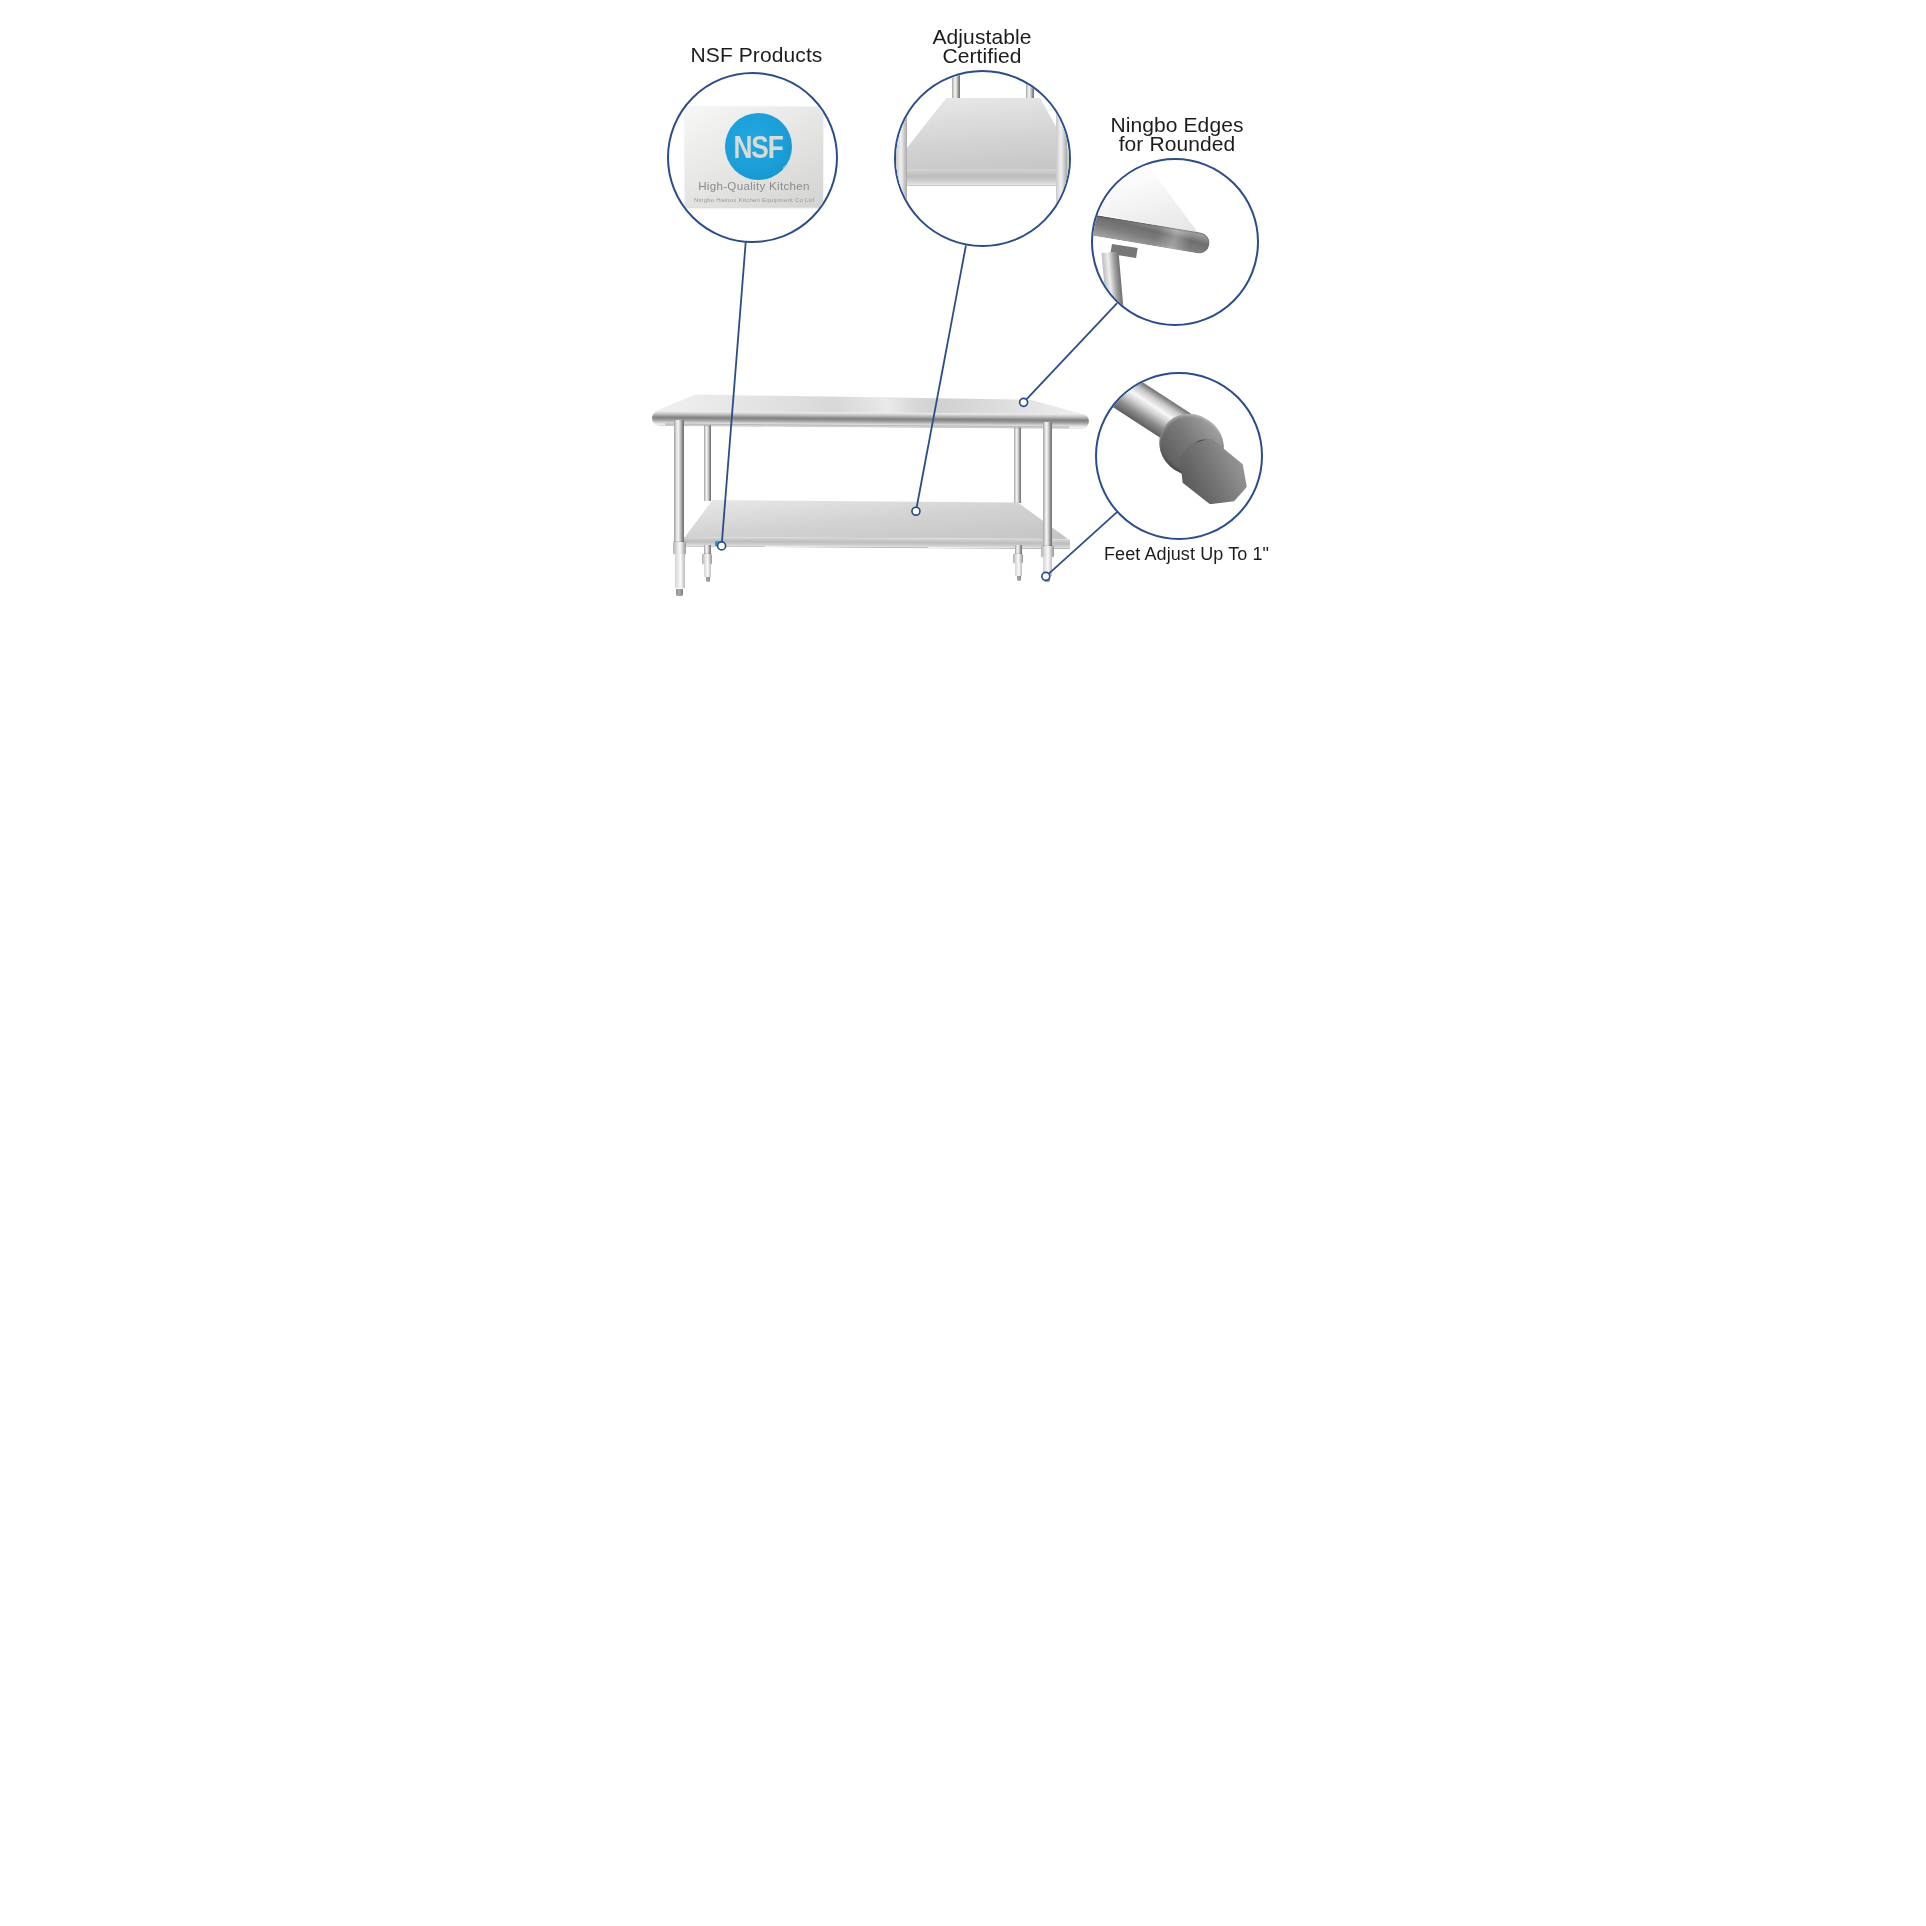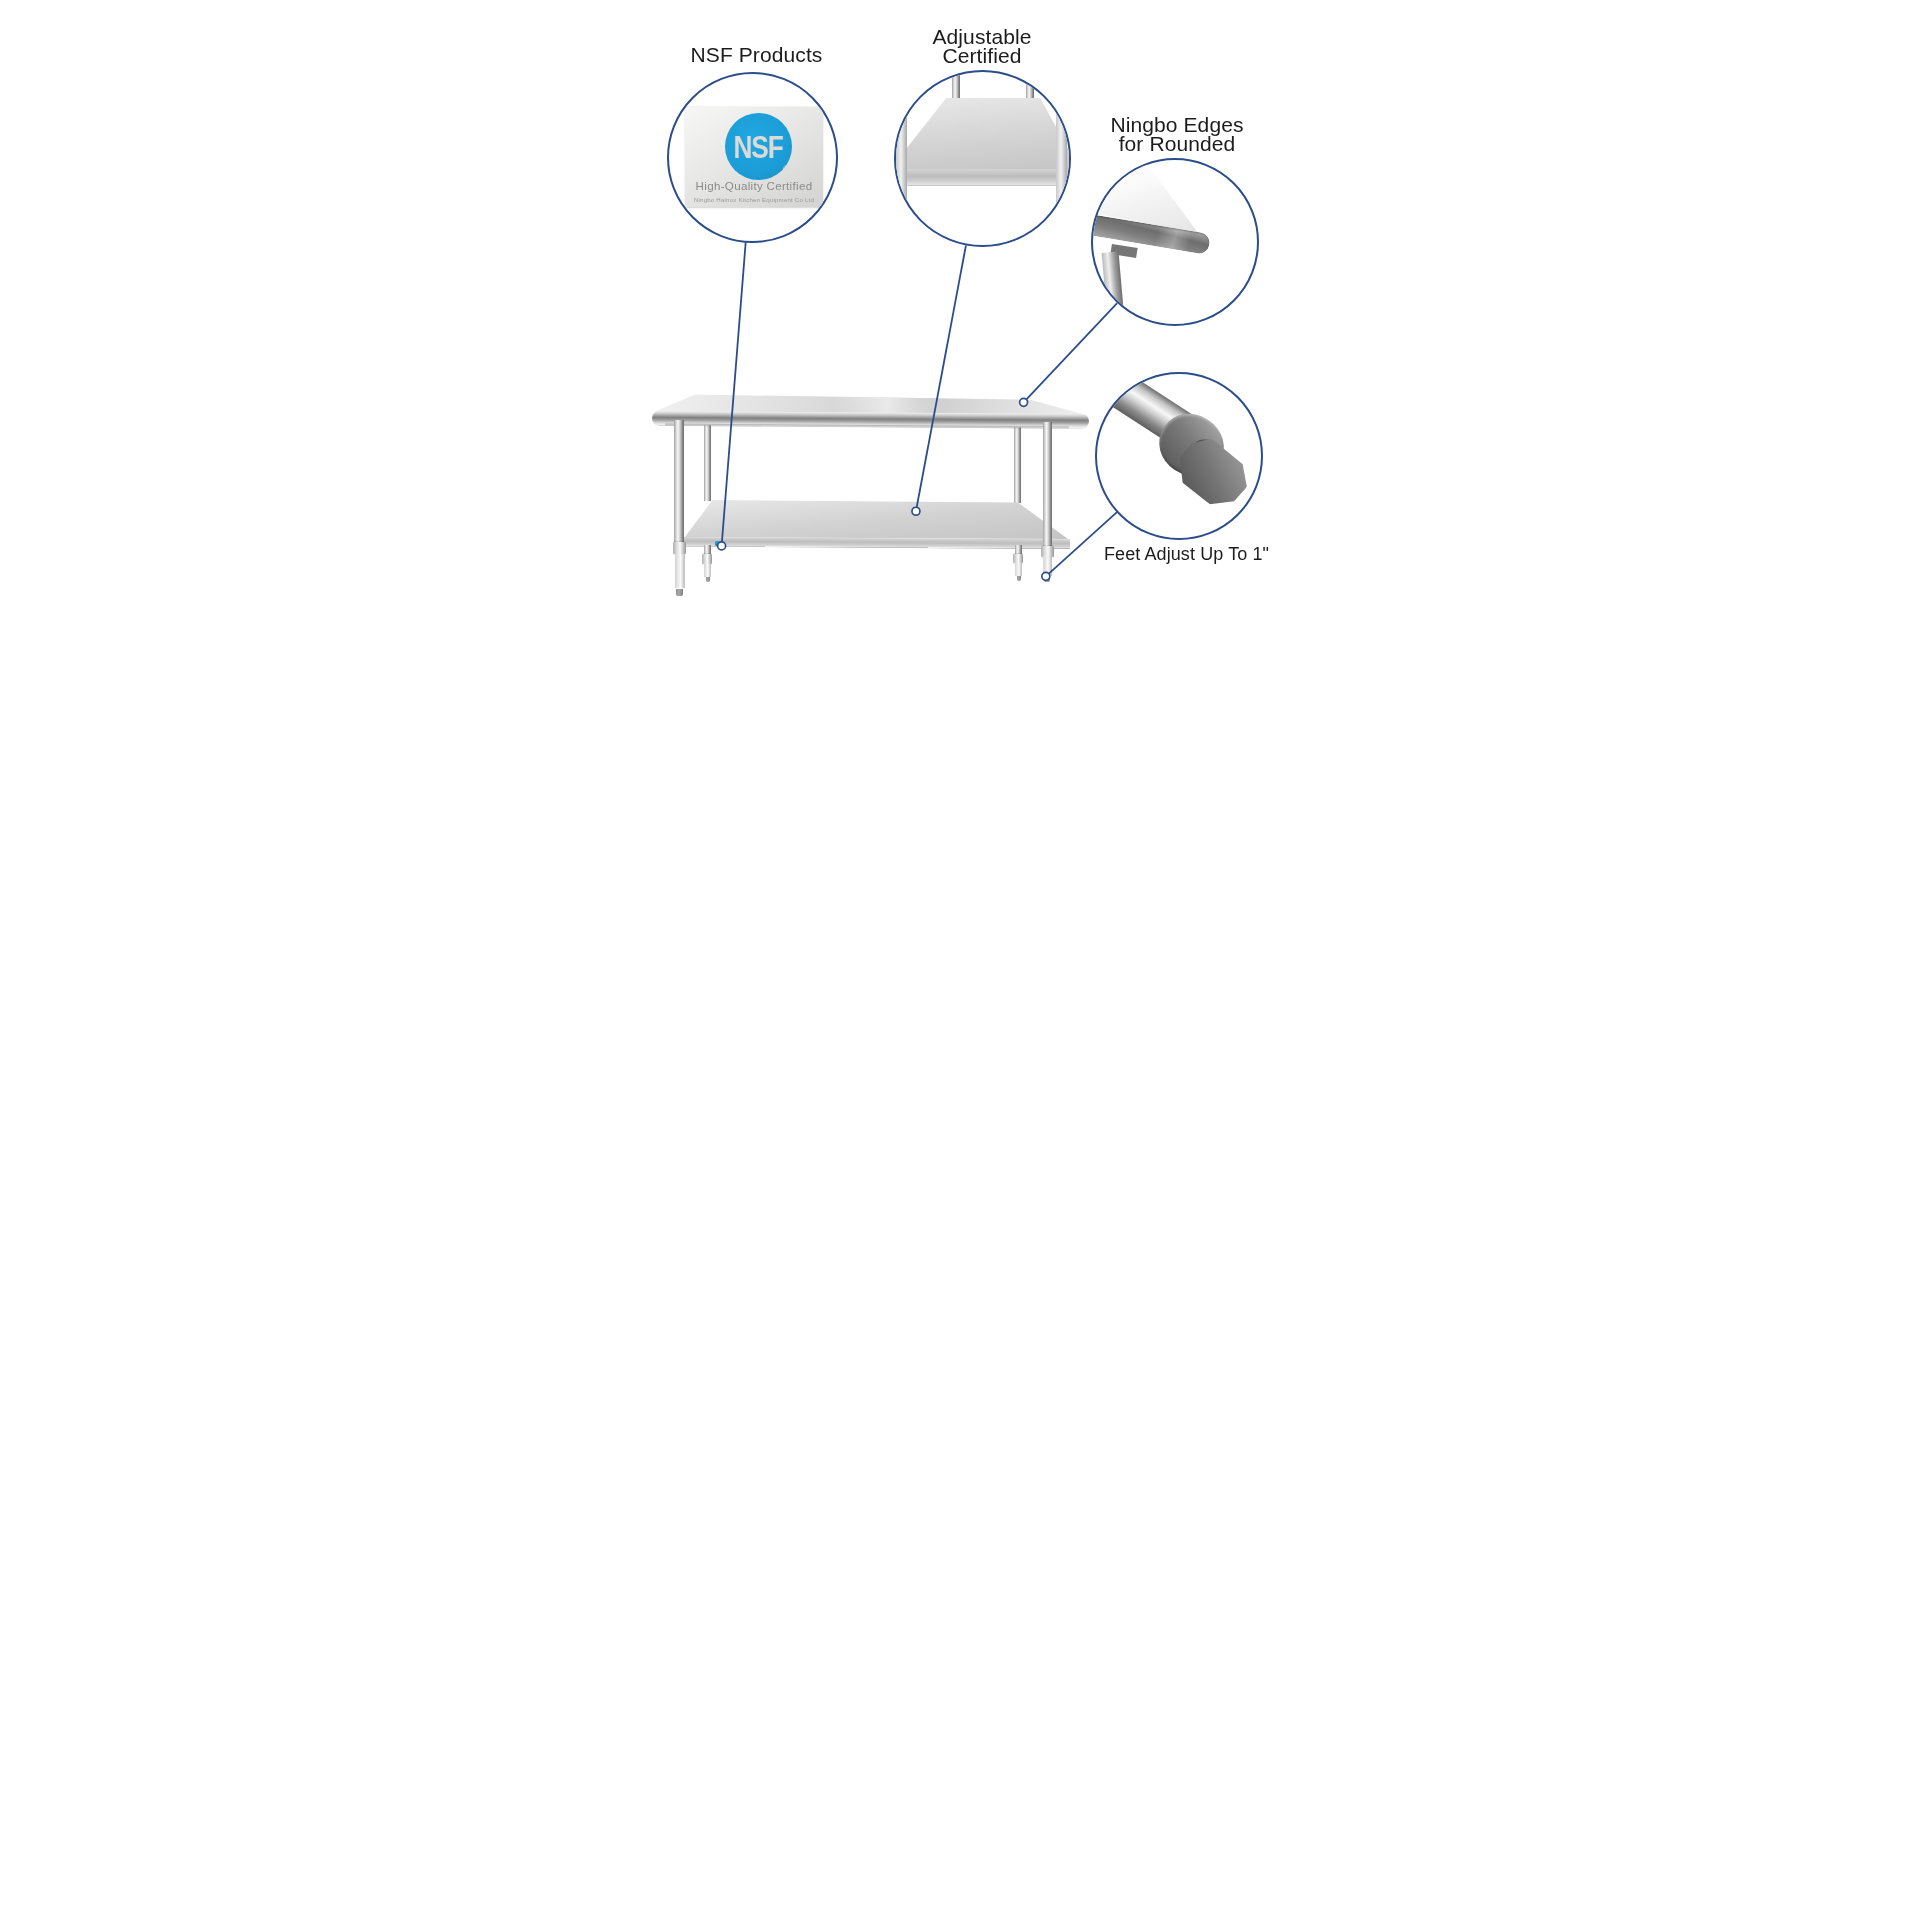--- a/index.html
+++ b/index.html
@@ -118,21 +118,21 @@
     <div class="abs sleeve" style="left:401px;top:171px;width:8.5px;height:20px;"></div>
     <div class="abs tip" style="left:402px;top:191px;width:6px;height:6px;"></div>
   </div>
 
   <div class="callout" style="left:25px;top:72px;width:171px;height:171px;">
     <div class="nsf-card">
       <div class="nsf-logo">
         <div class="nsf-word">NSF</div>
         <div class="nsf-reg">®</div>
       </div>
-      <div class="nsf-tagline">High-Quality Certified</div>
+      <div class="nsf-tagline">High-Quality Kitchen</div>
       <div class="nsf-manu">Ningbo Hainox Kitchen Equipment Co  Ltd</div>
     </div>
   </div>
 
   <div class="callout" style="left:252px;top:70px;width:177px;height:177px;">
     <div class="abs metal-v" style="left:56px;top:-5.1px;width:8.3px;height:34px;"></div>
     <div class="abs metal-v" style="left:130px;top:-5.1px;width:8.3px;height:34px;"></div>
     <div class="abs" style="left:-5.8px;top:26px;width:189px;height:71px;
                 clip-path:polygon(56px 0px,150px 0px,189px 71px,0px 71px);
                 background:linear-gradient(175deg,#e9e9e9 0%,#d4d4d4 55%,#c5c5c5 100%);"></div>

